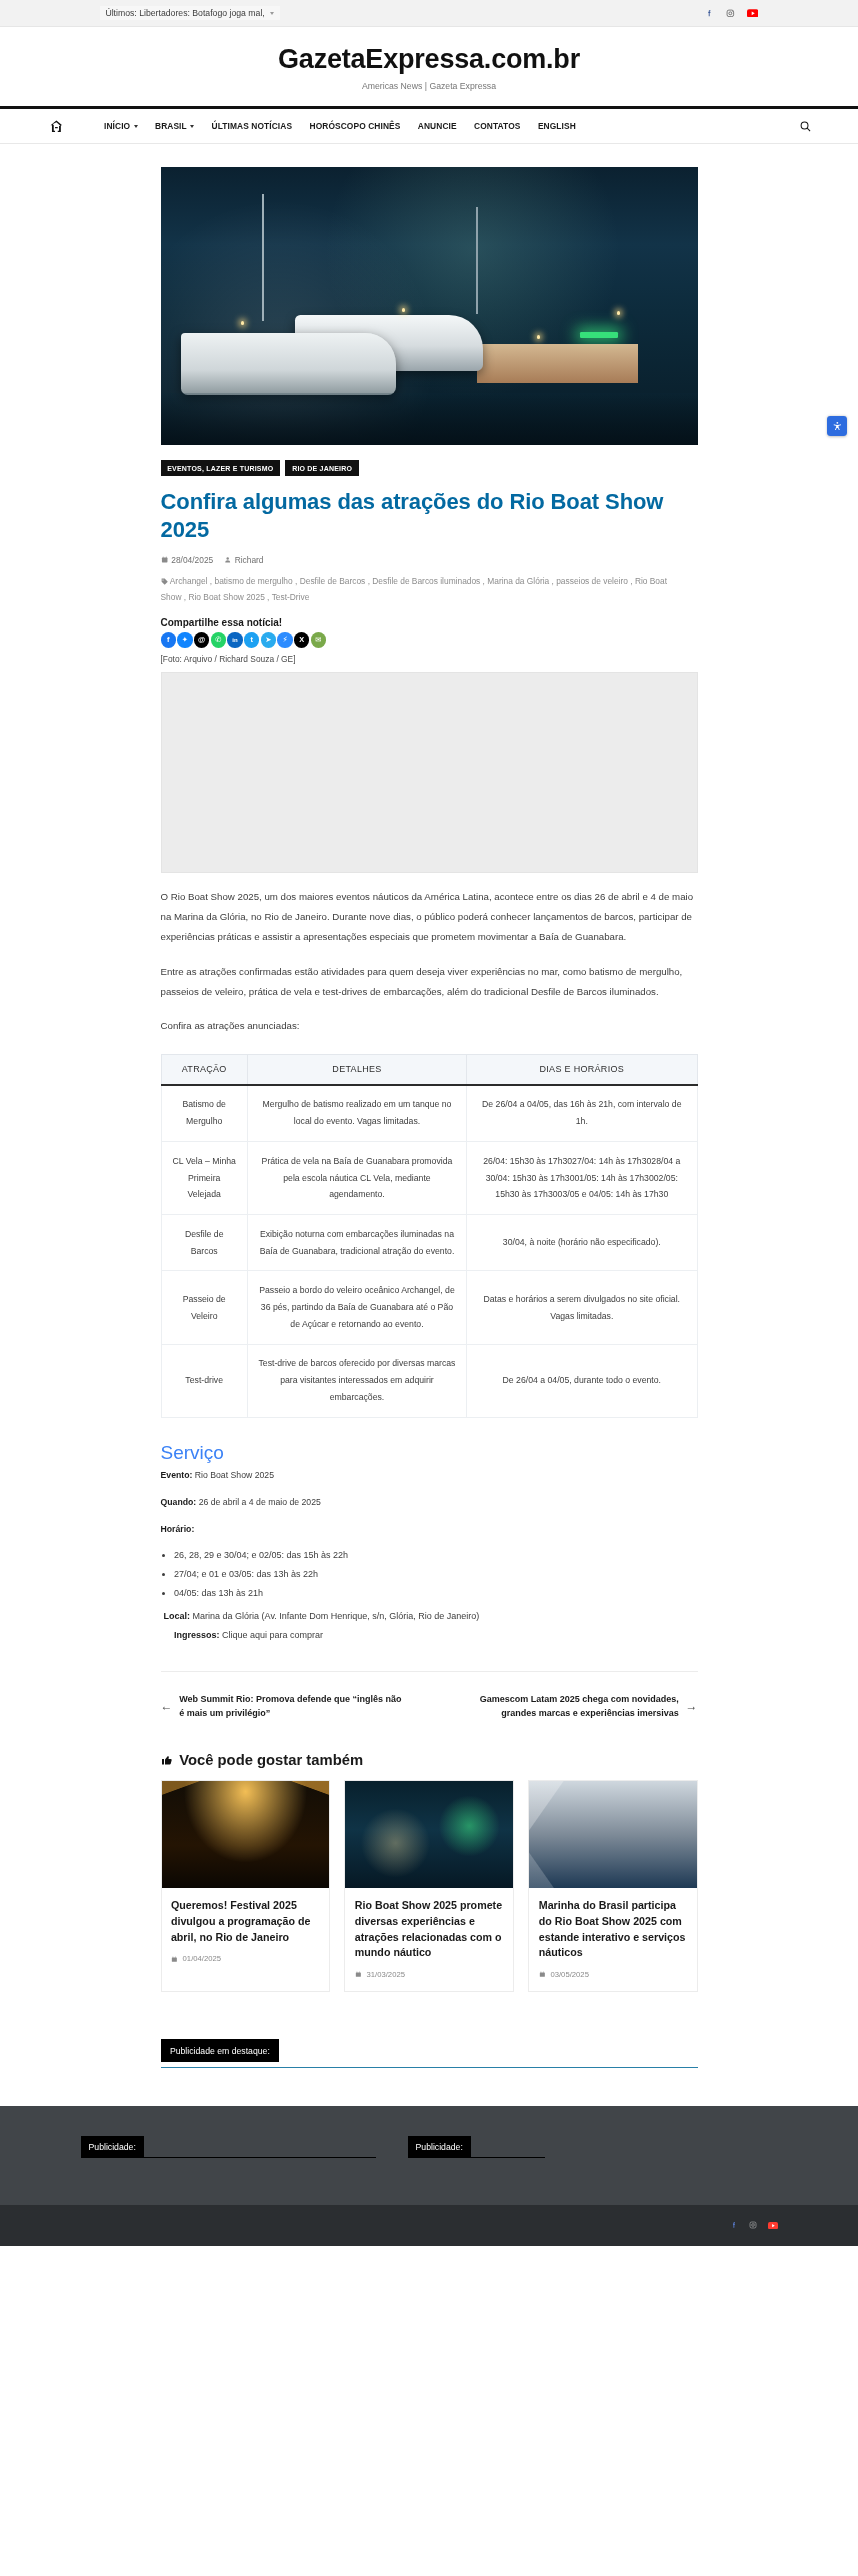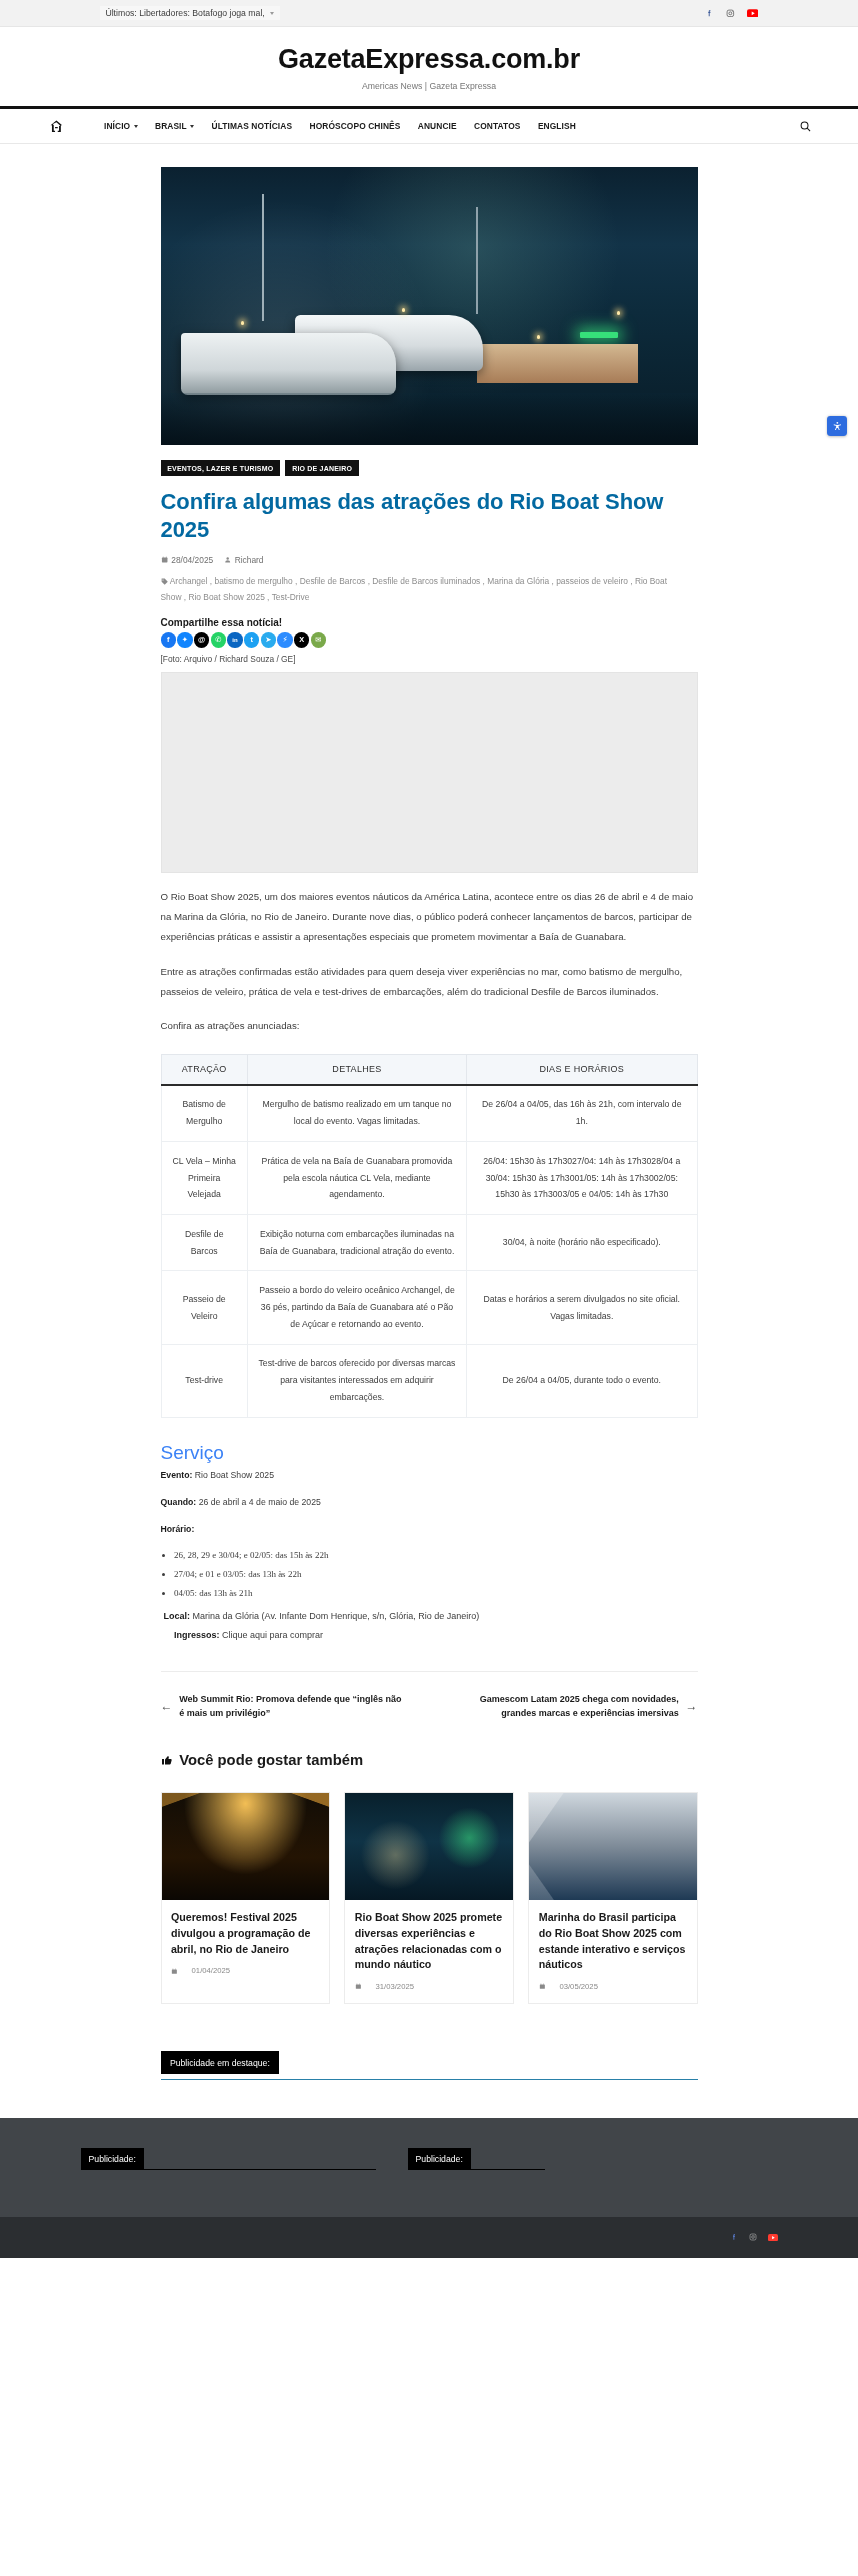--- a/index.html
+++ b/index.html
@@ -292,21 +292,21 @@
     color: #3b82f6;
   }
   .svc-line { margin-top: 10.7px; font-size: 8.7px; line-height: 1.85; }
   .svc-line b { color: #1a1a1a; }
   .svc-line.first { margin-top: 3px; }
   ul.svc-list {
     margin: 9.4px 0 0 13.4px;
     font-size: 9px;
     line-height: 2.1;
   }
-  ul.svc-list li { list-style: disc; font-family: Liberation Serif, serif; }
+  ul.svc-list li { list-style: disc; }
   .svc-sub { margin-top: 1.3px; font-size: 9px; line-height: 2.0; }
   .svc-sub b { color: #1a1a1a; }
 
   .article-card-end { height: 28px; border-bottom: 0.7px solid #ececec; }
 
   
   .pn {
     margin-top: 20px;
     display: flex;
     align-items: center;
@@ -328,21 +328,21 @@
   .rel-head {
     margin-top: 31px;
     display: flex;
     align-items: center;
     gap: 6.7px;
     font-size: 14.8px;
     font-weight: 700;
     color: #1a1a1a;
   }
   .rel-grid {
-    margin-top: 24px;
+    margin-top: 12px;
     display: grid;
     grid-template-columns: repeat(3, 1fr);
     gap: 14.8px;
   }
   .rel-card { border: 0.7px solid #ececec; }
   .rel-thumb { width: 100%; height: 107px; }
   .rel-thumb.t1 {
     background:
       radial-gradient(ellipse at 50% 10%, rgba(255,200,90,.95), transparent 52%),
       linear-gradient(200deg, rgba(255,180,60,.55) 0 8%, transparent 8.5%),
@@ -366,21 +366,21 @@
     font-size: 10.7px;
     font-weight: 700;
     line-height: 1.45;
     color: #1a1a1a;
     cursor: pointer;
   }
   .rel-date {
     margin-top: 9.4px;
     font-size: 7.7px;
     color: #8a8a8a;
-    display: flex; align-items: center; gap: 14px;
+    display: flex; align-items: center; gap: 5px;
   }
 
   
   .feat-ad {
     width: 537px;
     margin: 47px auto 0;
     border-bottom: 1.3px solid #2980a8;
     position: relative;
     height: 29.5px;
   }

